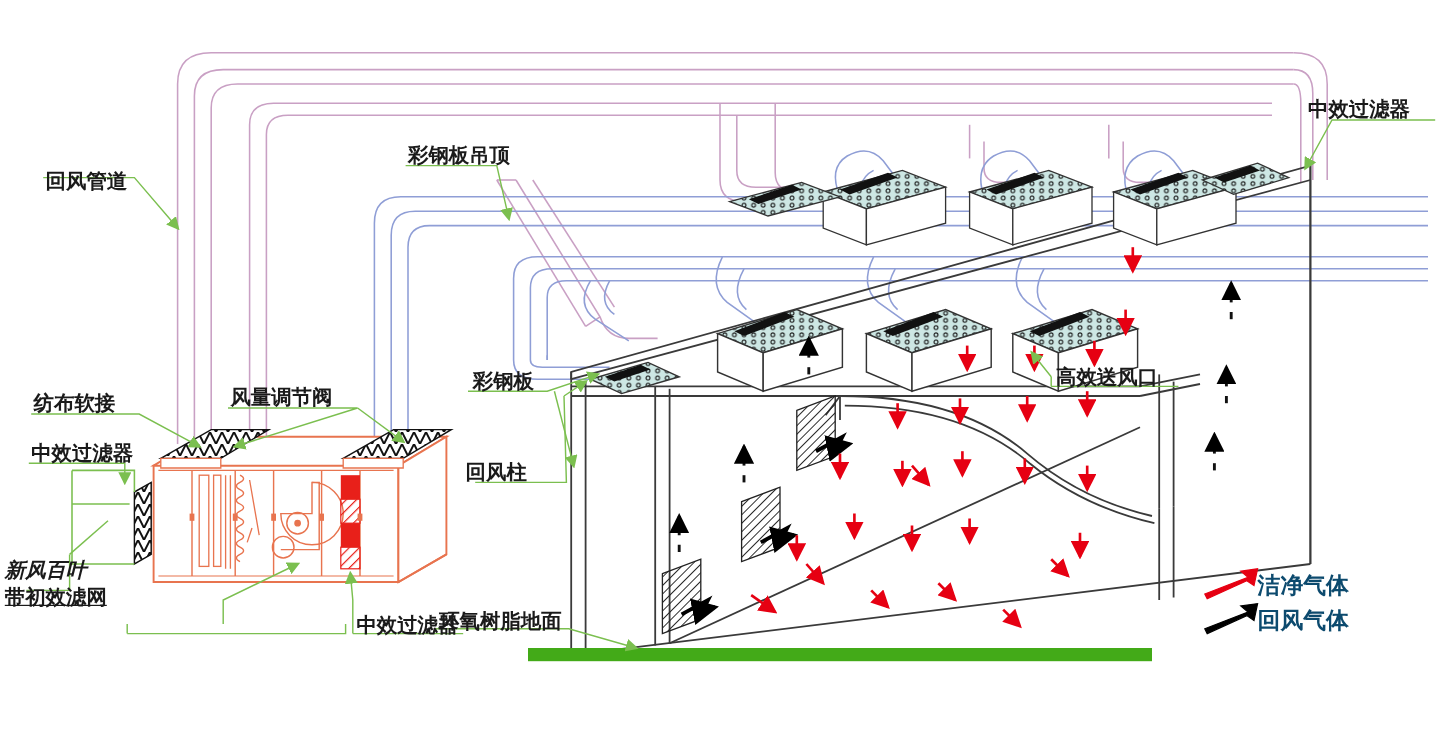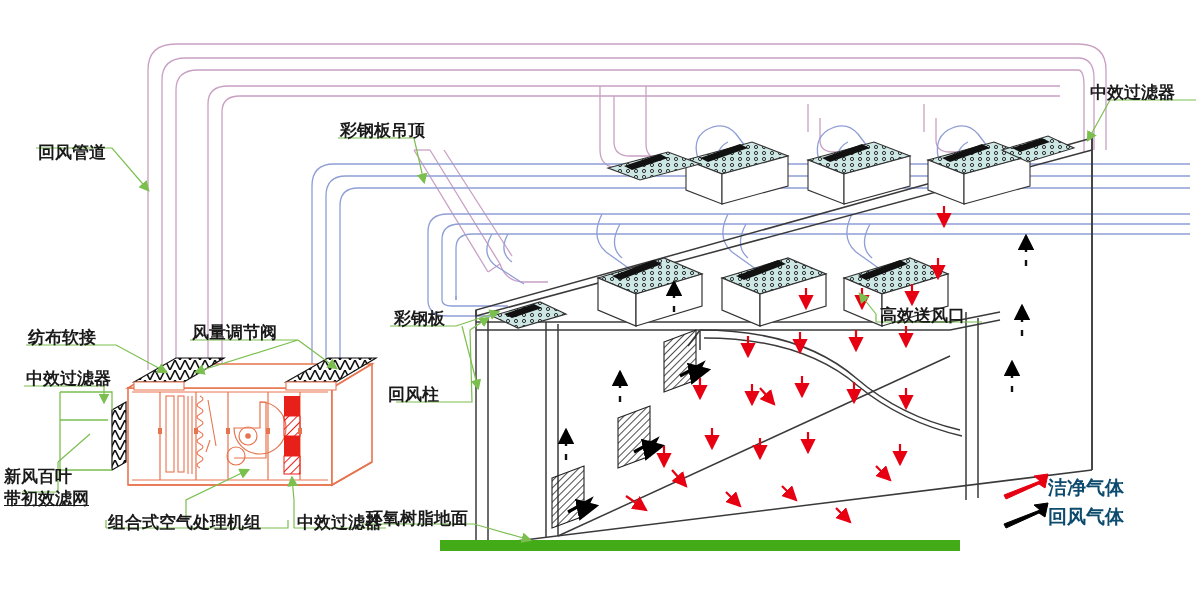--- a/index.html
+++ b/index.html
@@ -377,22 +377,21 @@
   <div class="lbl" style="left:38px;  top:142px;">回风管道</div>
   <div class="lbl" style="left:340px; top:120px;">彩钢板吊顶</div>
   <div class="lbl" style="left:1090px;top:82px;">中效过滤器</div>
   <div class="lbl" style="left:28px;  top:327px;">纺布软接</div>
   <div class="lbl" style="left:192px; top:322px;">风量调节阀</div>
   <div class="lbl" style="left:26px;  top:368px;">中效过滤器</div>
   <div class="lbl" style="left:394px; top:308px;">彩钢板</div>
   <div class="lbl" style="left:388px; top:384px;text-align:center;">回风柱</div>
   <div class="lbl" style="left:880px; top:305px;">高效送风口</div>
   <div class="lbl" style="left:366px; top:508px;">环氧树脂地面</div>
-  <div class="lbl" style="left:108px; top:512px;">组合式空气处理机组</div>
   <div class="lbl" style="left:297px; top:512px;">中效过滤器</div>
 
-  <div class="lbl" style="left:4px; top:466px;">新风百叶</div>
+  <div class="lbl" style="left:4px; top:466px;font-style:italic;">新风百叶</div>
   <div class="lbl" style="left:4px; top:488px;text-decoration:underline;">带初效滤网</div>
 
   <div class="legend-txt" style="left:1048px; top:475px;">洁净气体</div>
   <div class="legend-txt" style="left:1048px; top:504px;">回风气体</div>
 
 </div>
 
 </body></html>

